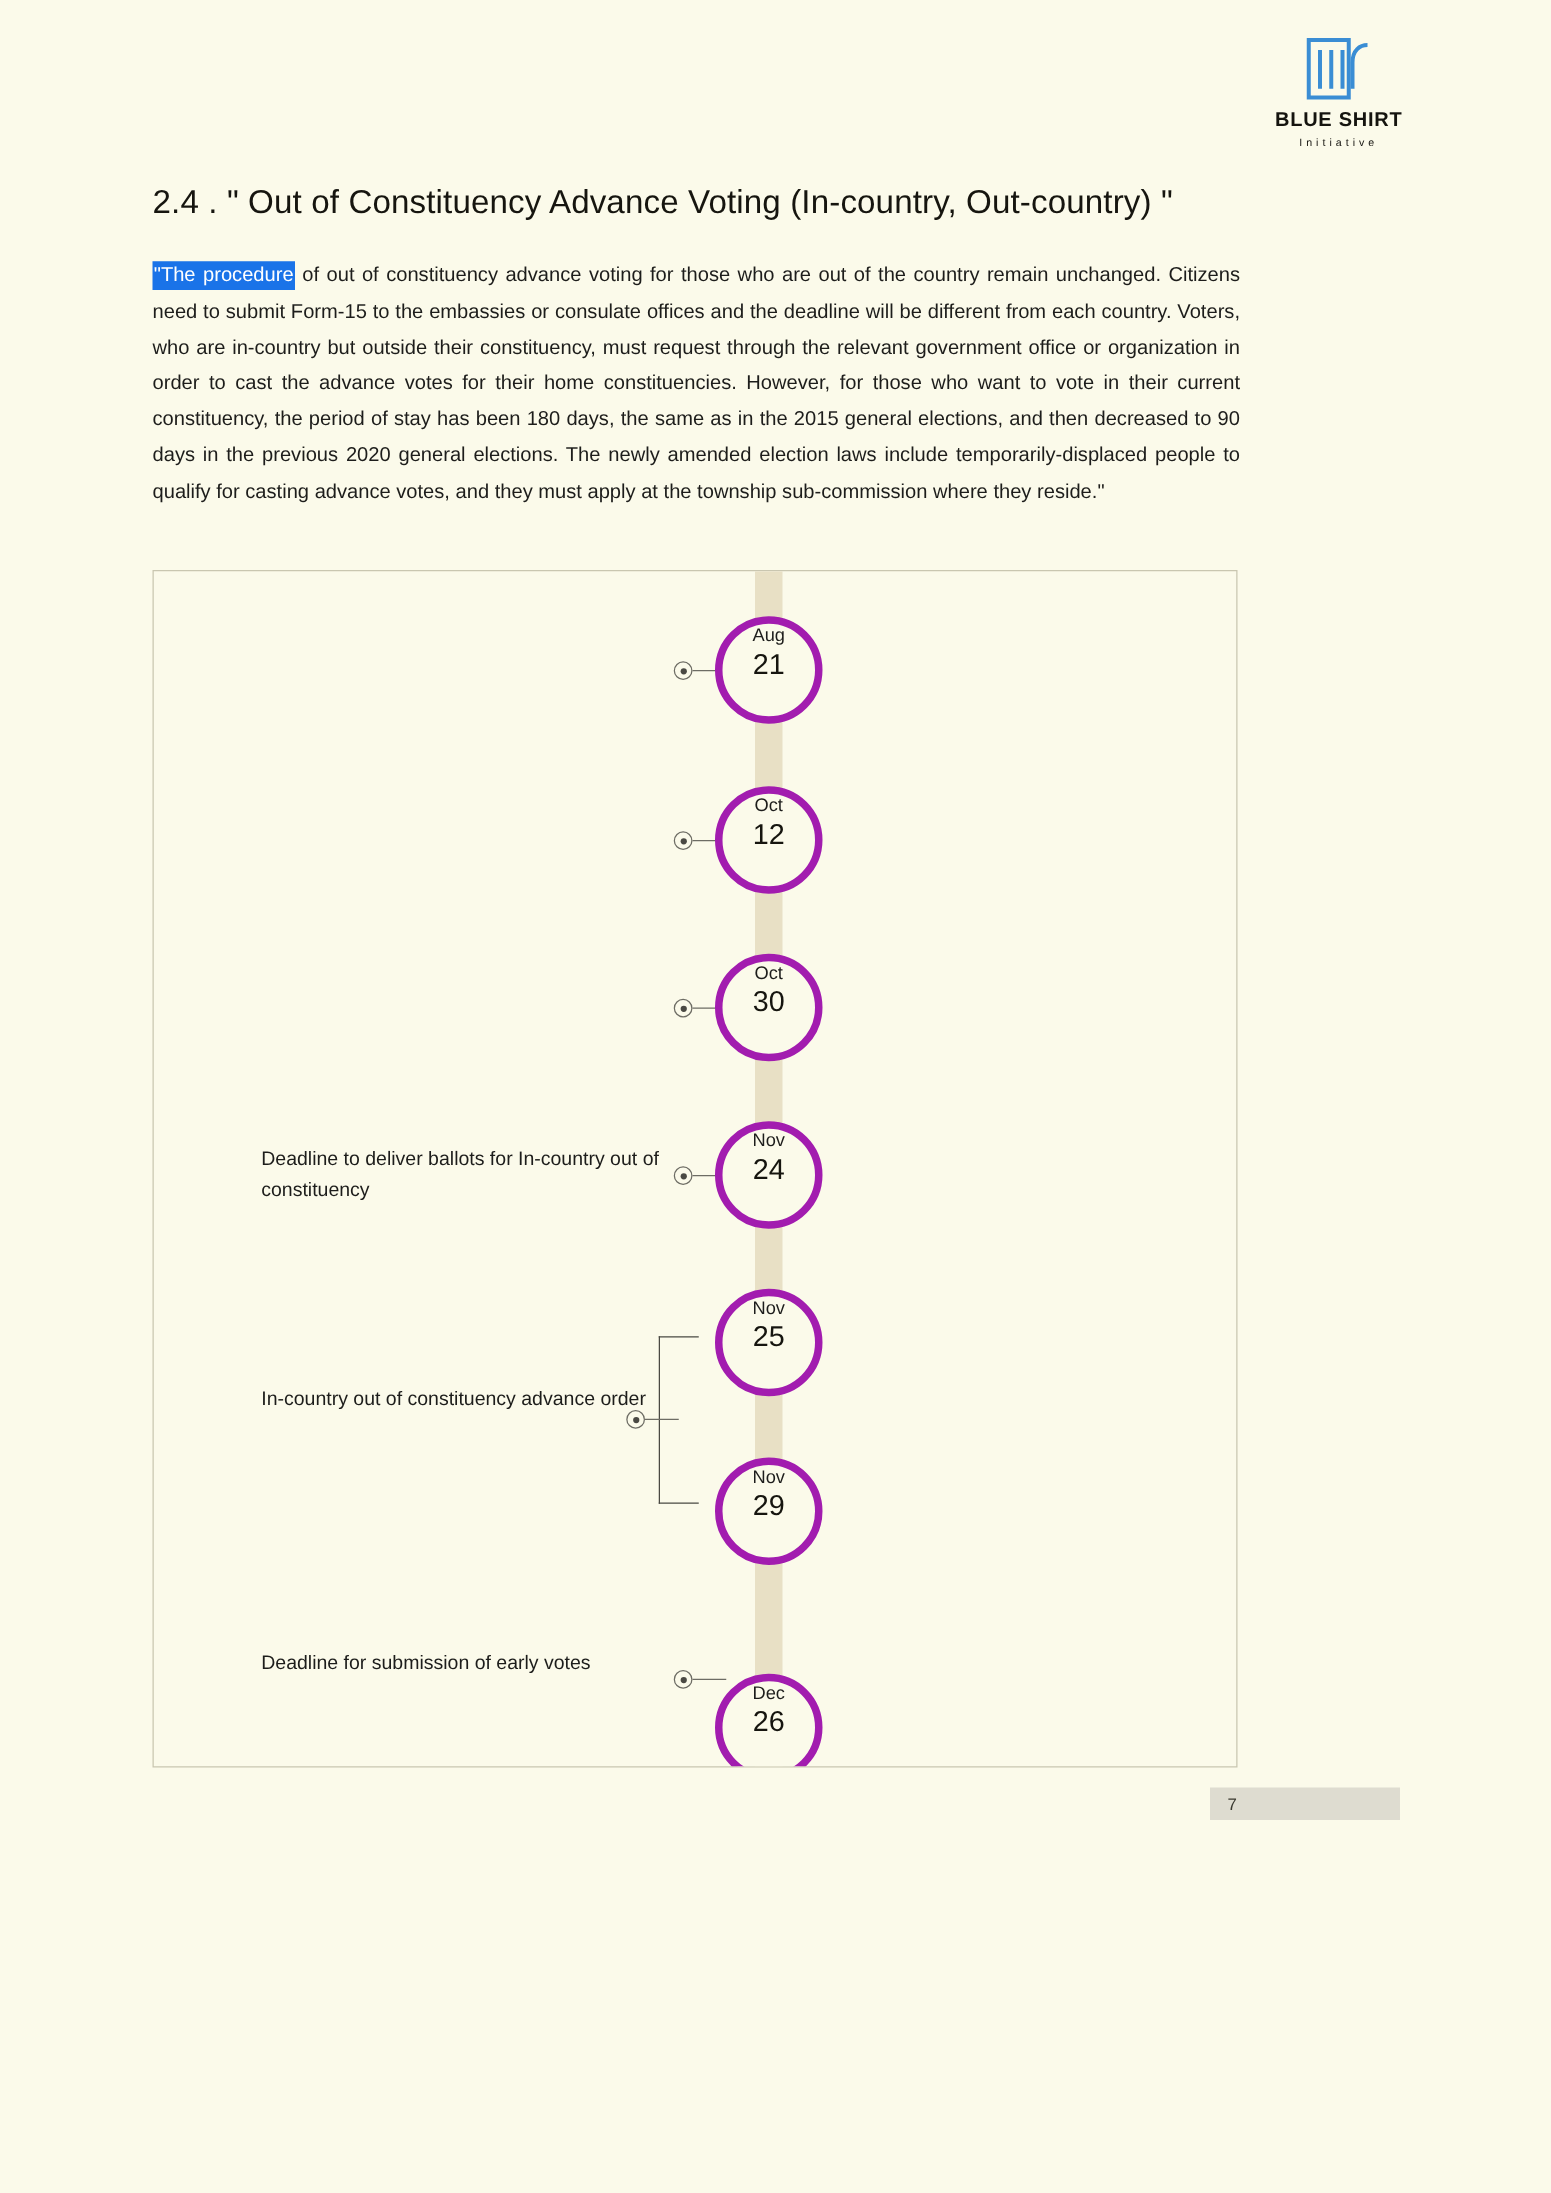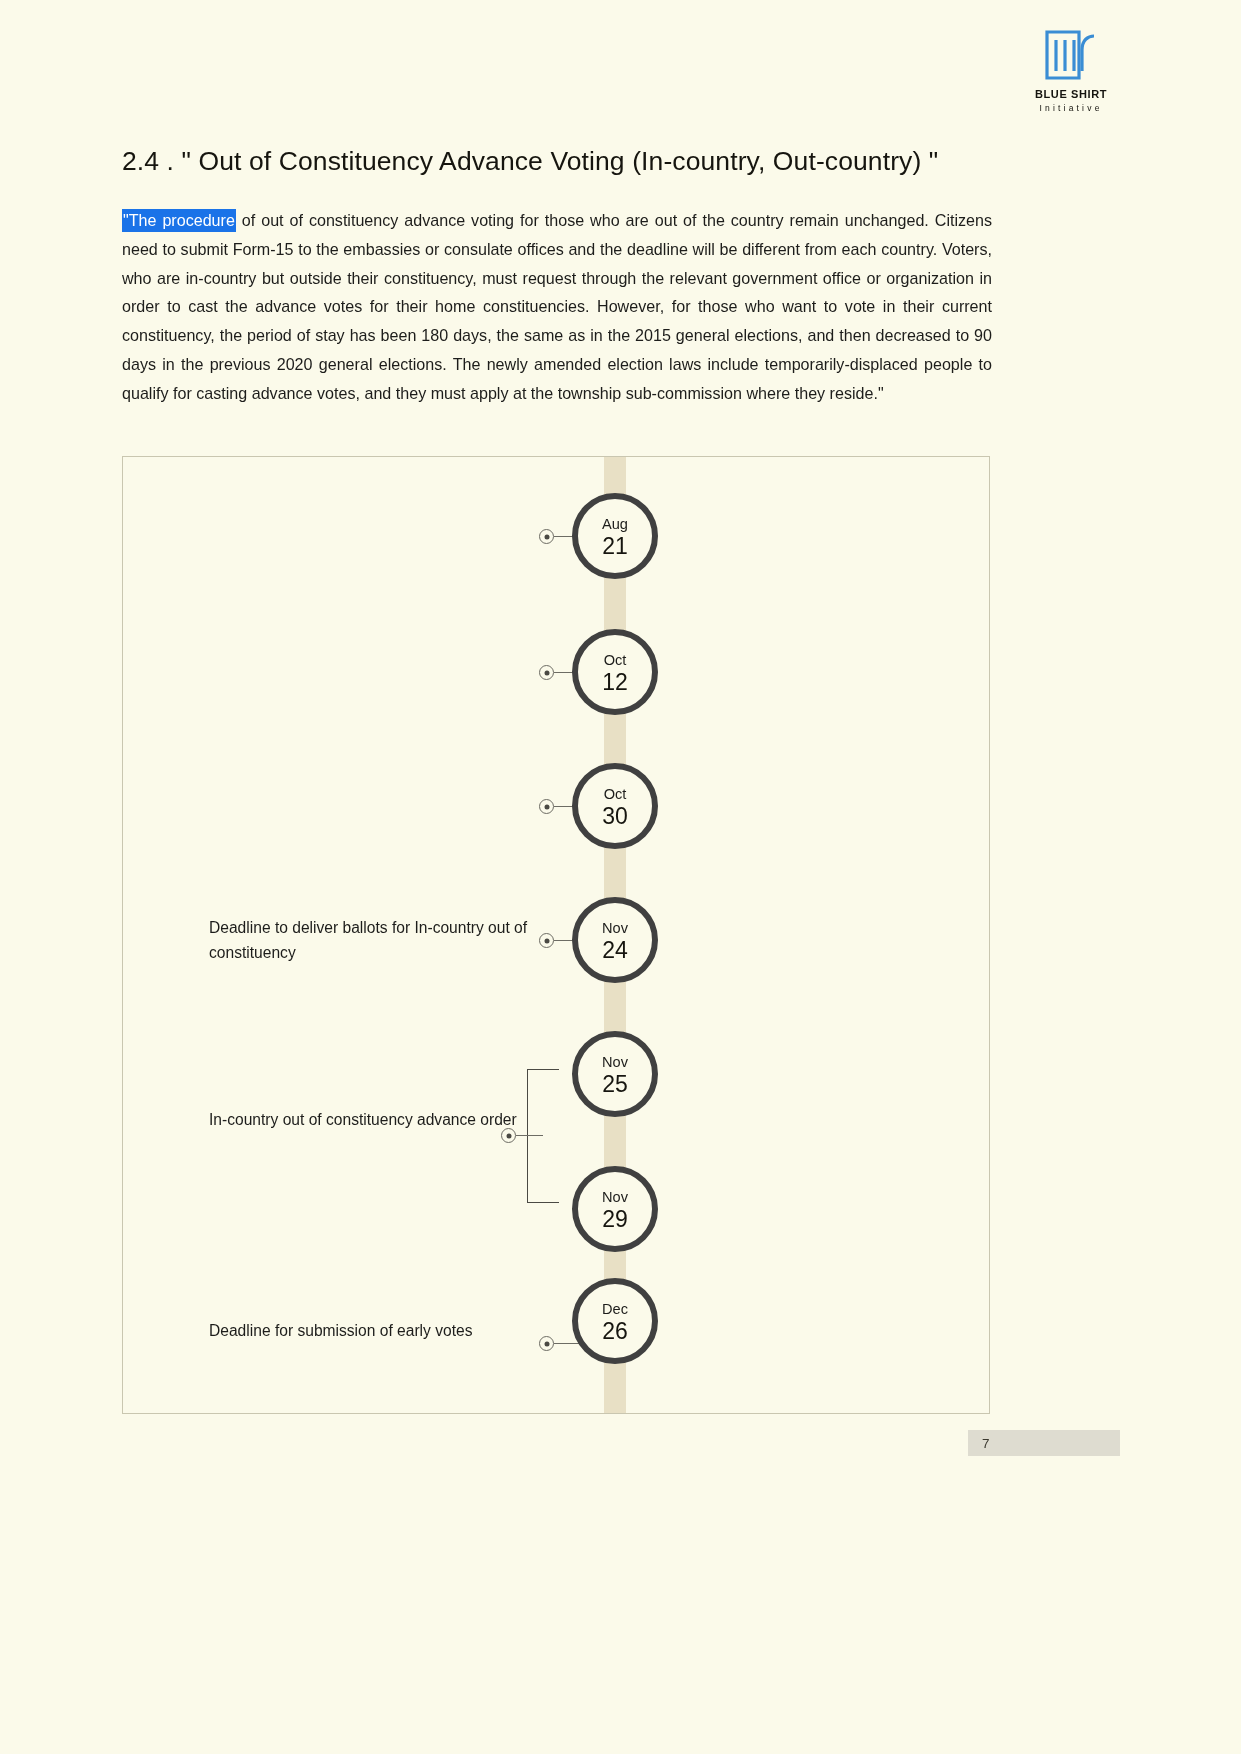--- a/index.html
+++ b/index.html
@@ -24,21 +24,21 @@
     width: 130px;
     text-align: center;
   }
   .logo-mark {
     width: 56px;
     height: 54px;
     margin: 0 auto 6px auto;
     display: block;
   }
   .logo-name {
-    font-size: 11px;
+    font-size: 16px;
     font-weight: bold;
     letter-spacing: 0.6px;
     color: #15140f;
     line-height: 1.1;
   }
   .logo-sub {
     font-size: 8.5px;
     letter-spacing: 3.2px;
     color: #15140f;
     margin-top: 3px;
@@ -95,26 +95,25 @@
   }
 
   
   .node {
     position: absolute;
     left: 449px;
     width: 86px;
     height: 86px;
     border-radius: 50%;
     background: #fbfaea;
-    border: 6px solid #404040;
+    border: 6px solid #a21caf;
     box-sizing: border-box;
     display: flex;
     flex-direction: column;
     align-items: center;
-    justify-content: center;
   }
   .node .mon {
     font-size: 14.6px;
     line-height: 20px;
     color: #1d1d1b;
   }
   .node .day {
     font-size: 23px;
     line-height: 24px;
     color: #16150f;
@@ -259,21 +258,21 @@
   <div class="node" style="top:709px;">
     <span class="mon">Nov</span>
     <span class="day">29</span>
   </div>
 
   <div class="label" style="left:86px; top:862px;">Deadline for submission of early votes</div>
   <div class="marker" style="left:416px; top:879px;">
     <span class="dot"></span>
     <span class="stem"></span>
   </div>
-  <div class="node" style="top:821px;">
+  <div class="node" style="top:882px;">
     <span class="mon">Dec</span>
     <span class="day">26</span>
   </div>
 </div>
 
 <div class="page-number-band">
   <span>7</span>
 </div>
 
 </body></html>

